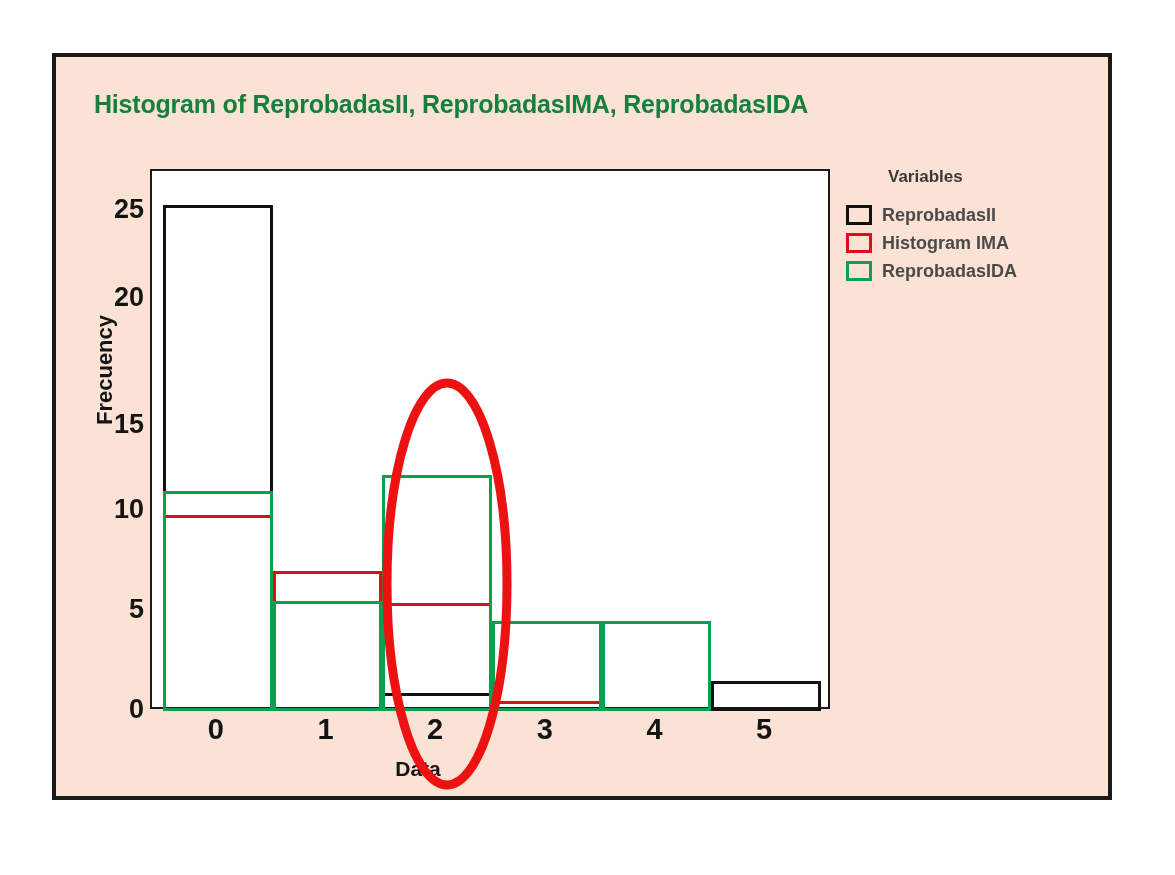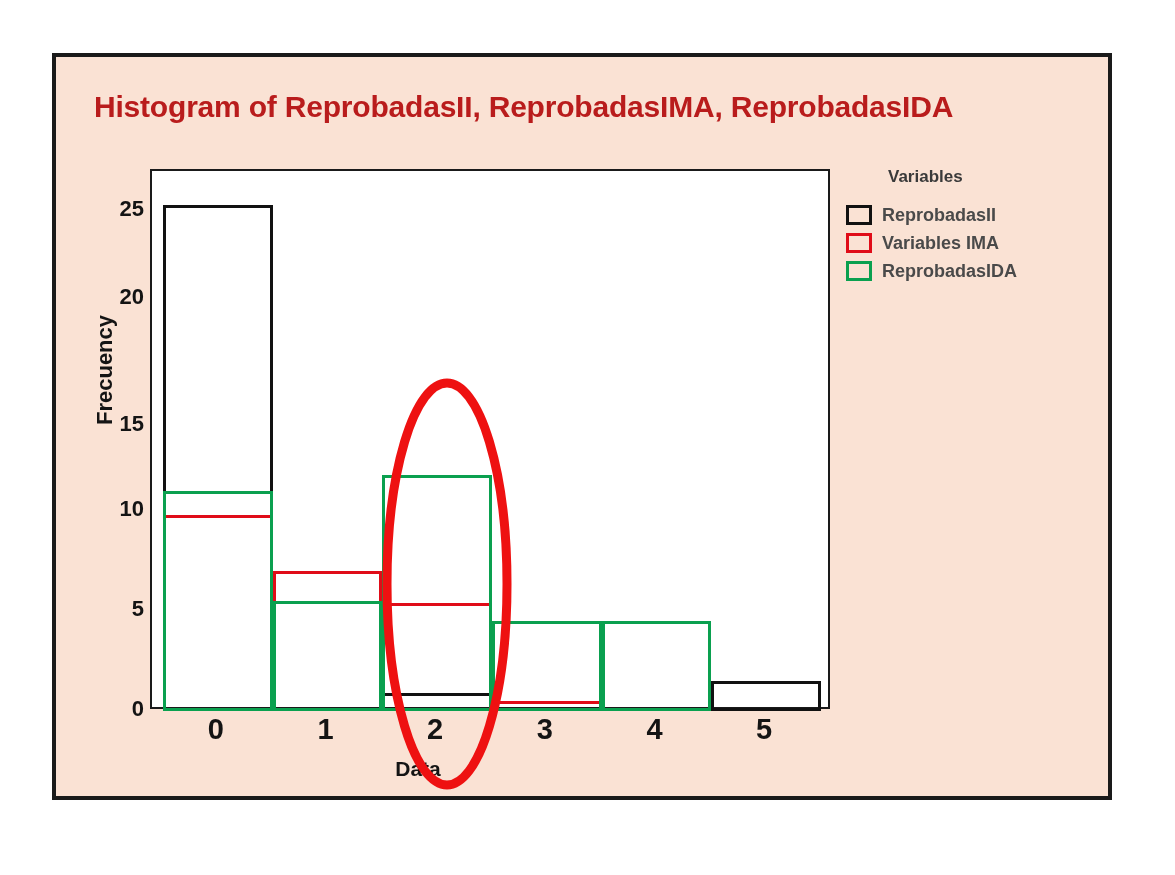--- a/index.html
+++ b/index.html
@@ -32,23 +32,23 @@
     border: 4px solid #1a1a1a;
     box-sizing: border-box;
   }
 
   
   #chart-title {
     position: absolute;
     left: 38px;
     top: 33px;
     width: 1000px;
-    font-size: 30px;
-    font-weight: bold;
-    color: #b91c1c;
+    font-size: 25px;
+    font-weight: bold;
+    color: #15803d;
     letter-spacing: -0.2px;
     white-space: nowrap;
   }
 
   
   #plot-frame {
     position: absolute;
     left: 94px;   
     top: 112px;   
     width: 680px; 
@@ -71,21 +71,21 @@
   }
   .bar.series-0 { border: 3px solid #111111; }
   .bar.series-1 { border: 3px solid #e00c18; }
   .bar.series-2 { border: 3px solid #0aa04f; }
 
   
   .ytick-label {
     position: absolute;
     right: 0;
     text-align: right;
-    font-size: 22px;
+    font-size: 27px;
     font-weight: bold;
     color: #141414;
     transform: translateY(-50%);
     width: 52px;
   }
   #ylabels-col {
     position: absolute;
     left: 30px;
     top: 112px;
     width: 58px;
@@ -233,21 +233,21 @@
 
     <div id="legend">
       <div id="legend-title">Variables</div>
       <div id="legend-rows">
           <div class="legend-row">
             <span class="legend-swatch series-0"></span>
             <span class="legend-text">ReprobadasII</span>
           </div>
           <div class="legend-row">
             <span class="legend-swatch series-1"></span>
-            <span class="legend-text">Variables IMA</span>
+            <span class="legend-text">Histogram IMA</span>
           </div>
           <div class="legend-row">
             <span class="legend-swatch series-2"></span>
             <span class="legend-text">ReprobadasIDA</span>
           </div>
         </div>
     </div>
 
     <svg id="annotation-ellipse" viewBox="0 0 130 412">
       <ellipse cx="65" cy="206" rx="60" ry="201"></ellipse>

